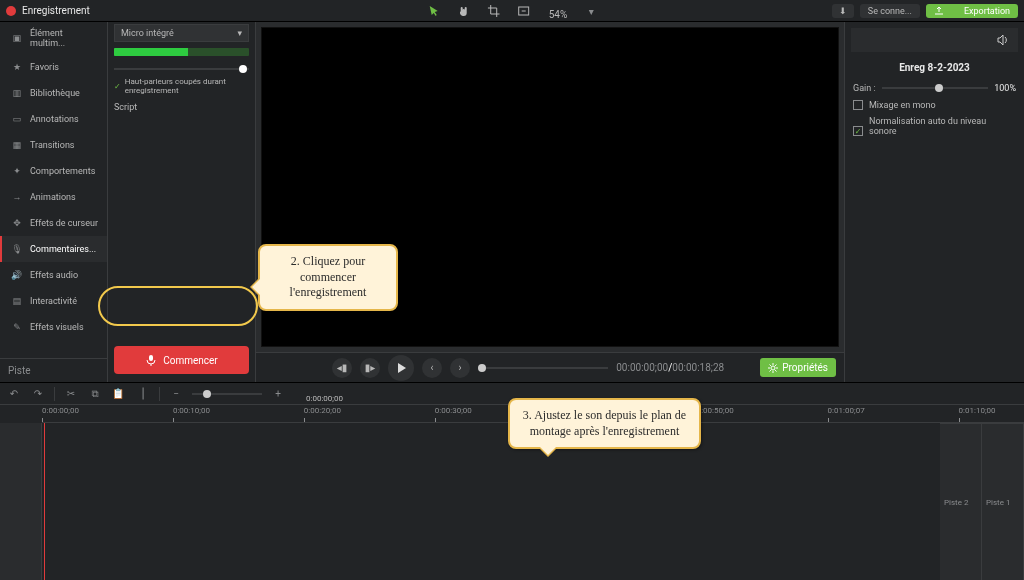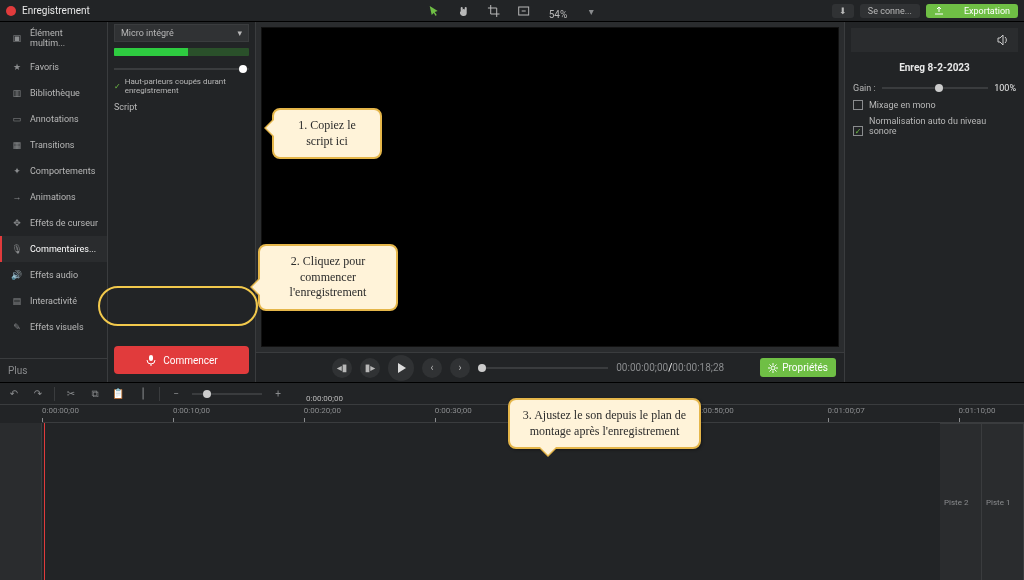--- a/index.html
+++ b/index.html
@@ -205,21 +205,21 @@
         </div>
       <div class="rail-item">
           <span class="ico">▤</span>
           <span>Interactivité</span>
         </div>
       <div class="rail-item">
           <span class="ico">✎</span>
           <span>Effets visuels</span>
         </div>
       <div class="rail-fill"></div>
-      <div class="rail-more">Plus</div>
+      <div class="rail-more">Piste</div>
     </div>
 
     <div class="panel">
       <div class="select">
         <span>Micro intégré</span>
         <span>▾</span>
       </div>
       <div class="level-bar">
           <div class="fill"></div>
         </div>
@@ -363,17 +363,16 @@
         <div class="tcontent">
           <div class="clip">
             <span class="clip-name">Enreg 8-2-2023</span>
             <div class="wave"></div>
           </div>
         </div>
       </div>
     </div>
   </div>
 
-  <div class="callout c1">1. Copiez le script ici</div>
   <div class="callout c2">2. Cliquez pour commencer l'enregistrement</div>
   <div class="callout c3">3. Ajustez le son depuis le plan de montage après l'enregistrement</div>
   <div class="ring start"></div>
 </div>
 
 </body></html>

